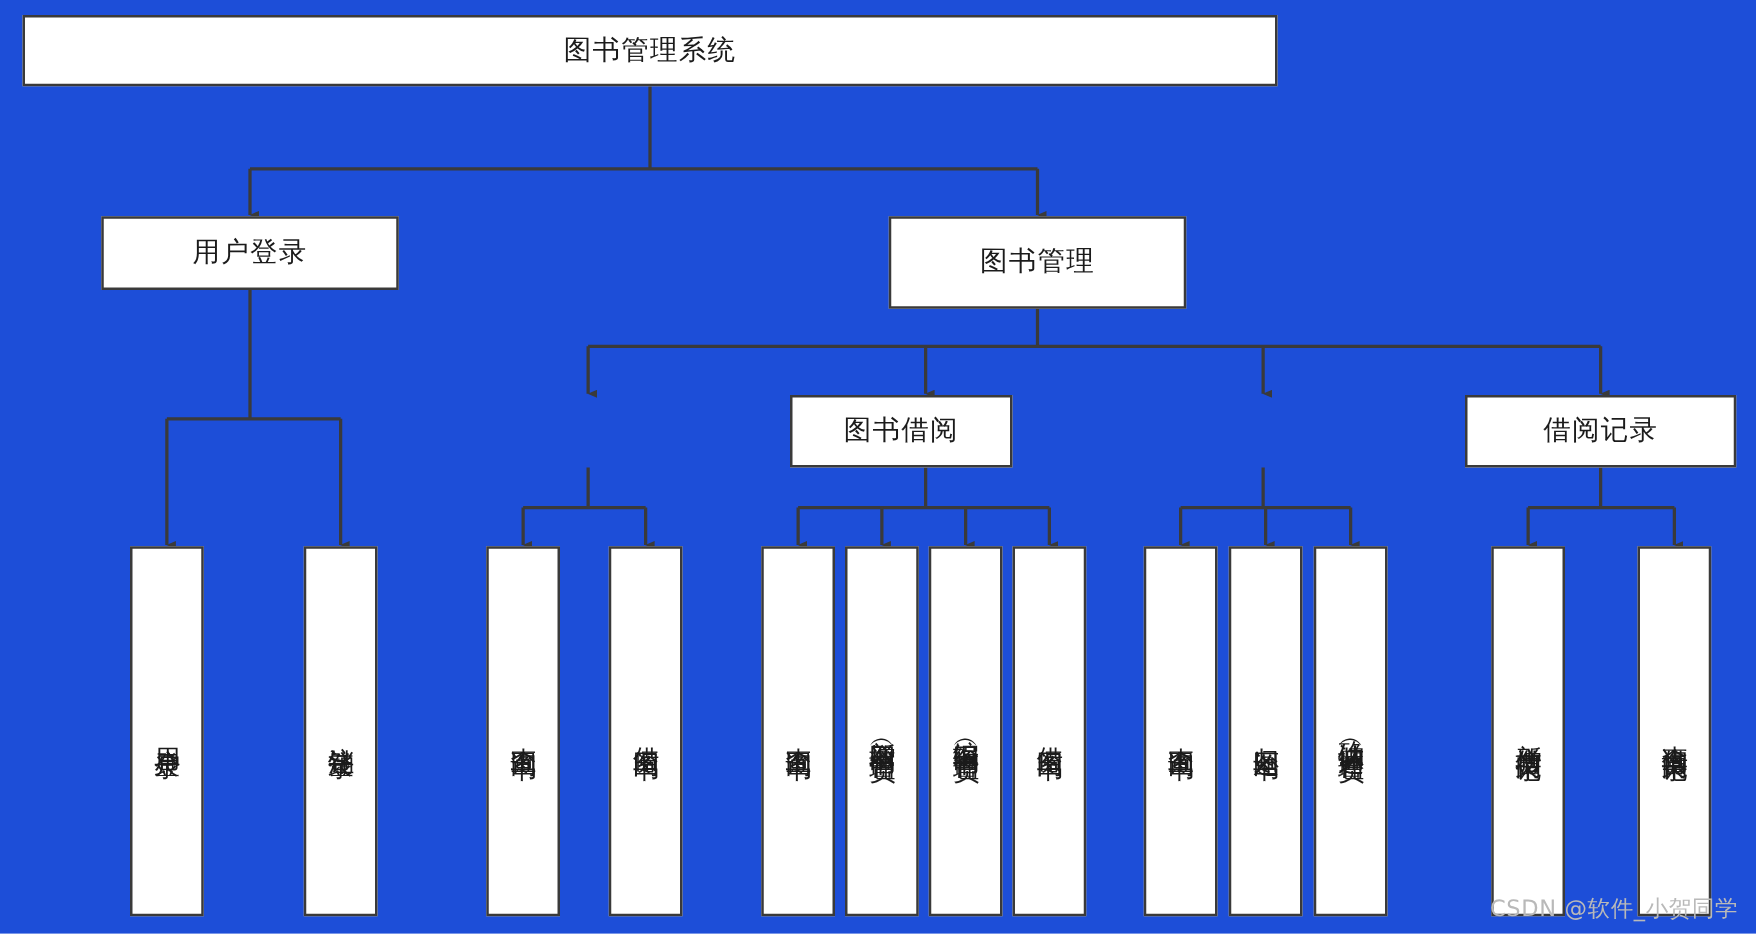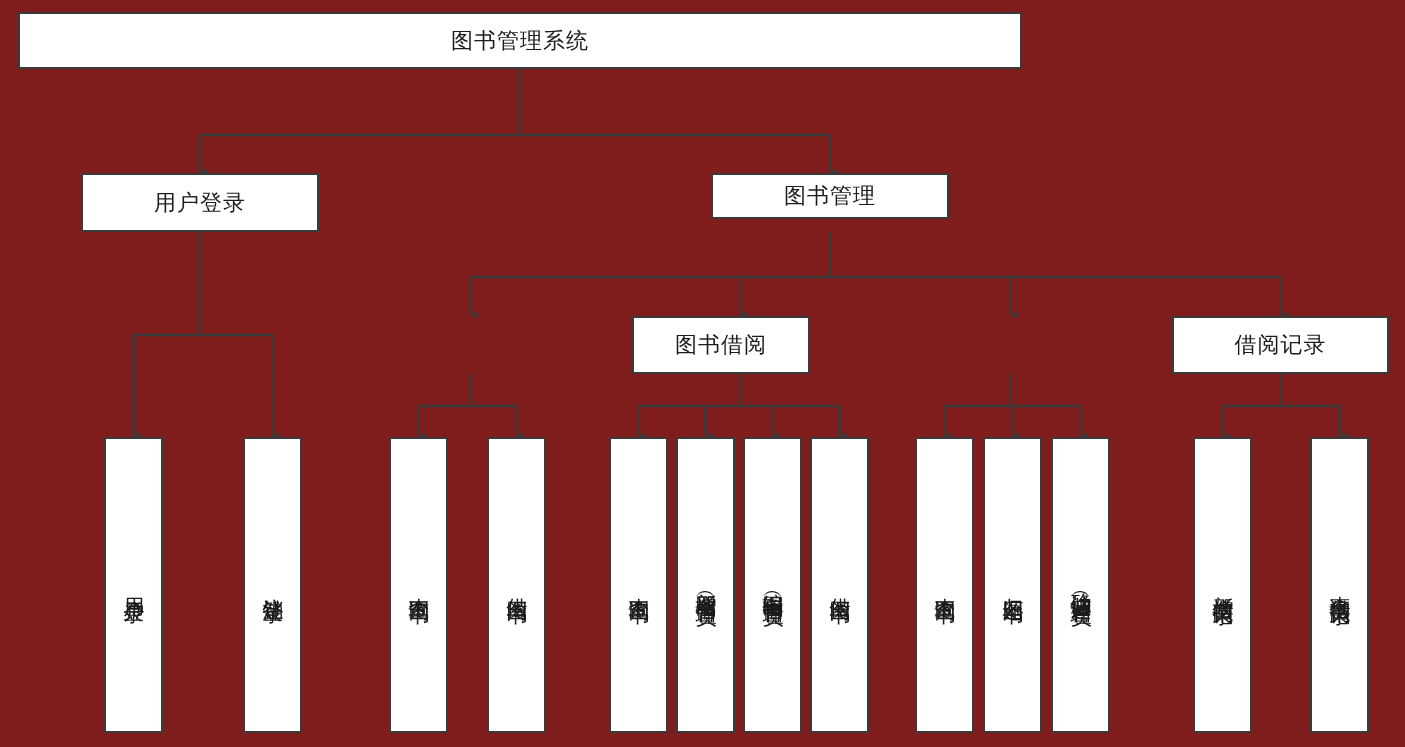--- a/index.html
+++ b/index.html
@@ -8,21 +8,21 @@
     padding: 0;
     background: #ffffff;
   }
   body {
     font-family: "DejaVu Sans", "Liberation Sans", sans-serif;
   }
   #diagram-root {
     position: relative;
     width: 1405px;
     height: 747px;
-    background: #7f1d1d;
+    background: #1d4ed8;
     overflow: hidden;
   }
   #diagram-svg {
     position: absolute;
     left: 0;
     top: 0;
     width: 1405px;
     height: 747px;
   }
   .node-box {
@@ -109,21 +109,21 @@
       </g>
   </svg>
 
   <div class="node-box horizontal" style="left: 18px; top: 12px; width: 1004px; height: 57px;">
     <span class="node-label">图书管理系统</span>
   </div>
 
   <div class="node-box horizontal" style="left: 81px; top: 173px; width: 238px; height: 59px;">
     <span class="node-label">用户登录</span>
   </div>
-  <div class="node-box horizontal" style="left: 711px; top: 173px; width: 238px; height: 46px;">
+  <div class="node-box horizontal" style="left: 711px; top: 173px; width: 238px; height: 74px;">
     <span class="node-label">图书管理</span>
   </div>
 
   <div class="node-box horizontal" style="left: 632px; top: 316px; width: 178px; height: 58px;">
     <span class="node-label">图书借阅</span>
   </div>
   <div class="node-box horizontal" style="left: 1172px; top: 316px; width: 217px; height: 58px;">
     <span class="node-label">借阅记录</span>
   </div>
 
@@ -164,14 +164,15 @@
     <span class="node-label">确认归还（管理员）</span>
   </div>
 
   <div class="node-box vertical" style="left: 1193px; top: 437px; width: 59px; height: 296px;">
     <span class="node-label">新增借阅记录</span>
   </div>
   <div class="node-box vertical" style="left: 1310px; top: 437px; width: 59px; height: 296px;">
     <span class="node-label">查询借阅记录</span>
   </div>
 
+  <div class="watermark" style="left: 1192px; top: 715px; color: rgb(185, 185, 185);">CSDN @软件_小贺同学</div>
 
 </div>
 
 </body></html>

